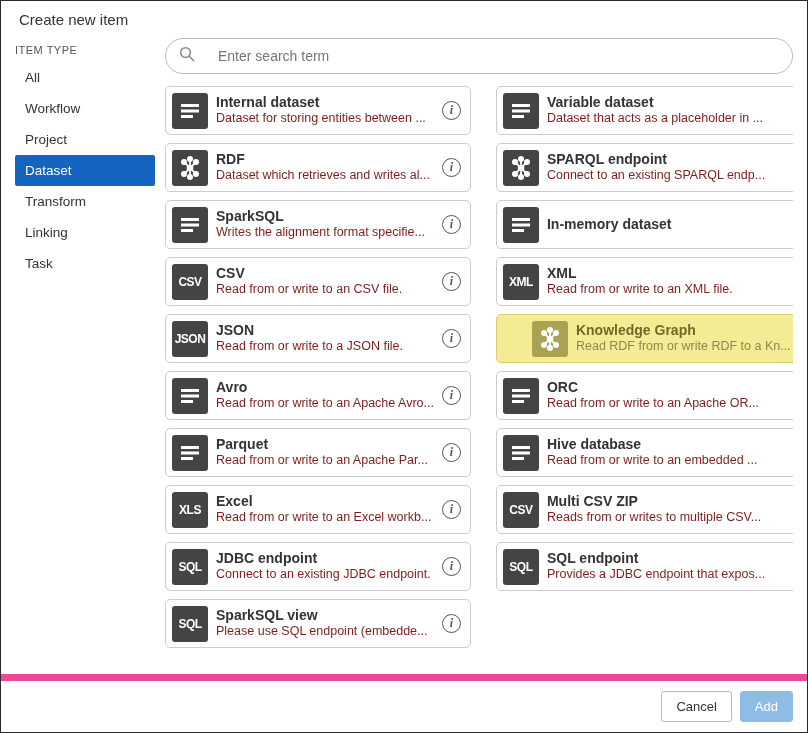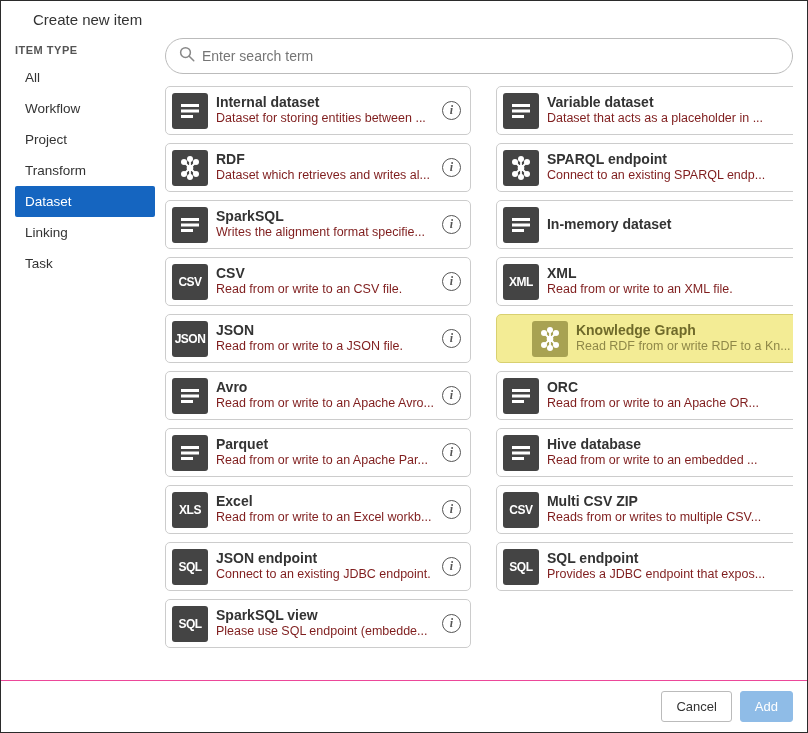--- a/index.html
+++ b/index.html
@@ -13,38 +13,38 @@
   }
   .modal {
     width: 808px;
     height: 733px;
     background: #fff;
     border: 1px solid #2b2b2b;
     display: flex;
     flex-direction: column;
   }
   .modal-header {
-    padding: 10px 32px;
+    padding: 10px 18px;
     font-size: 15px;
     color: #333;
   }
   .modal-body {
     flex: 1;
     display: flex;
     padding: 0 14px 4px 14px;
     gap: 10px;
     overflow: hidden;
   }
   .sidebar {
     width: 140px;
     flex-shrink: 0;
   }
   .sidebar-title {
     font-size: 11px;
-    font-weight: bold;
+    font-weight: normal;
     color: #555;
     letter-spacing: 0.5px;
     padding: 6px 4px 6px 0;
   }
   .sidebar-item {
     font-size: 13.5px;
     color: #333;
     padding: 8px 10px;
     cursor: pointer;
     border-radius: 2px;
@@ -66,21 +66,21 @@
     align-items: center;
     padding: 6px 12px;
     margin-bottom: 12px;
   }
   .search-wrap svg { flex-shrink: 0; }
   .search-input {
     border: none;
     outline: none;
     font-size: 14px;
     flex: 1;
-    margin-left: 4px;
+    margin-left: 20px;
     color: #333;
   }
   .grid {
     display: grid;
     grid-template-columns: 1fr 1fr;
     gap: 8px 25px;
     overflow-y: auto;
   }
   .card {
     border: 1px solid #ccc;
@@ -149,21 +149,21 @@
     justify-content: center;
     font-family: Georgia, serif;
     font-style: italic;
     font-weight: bold;
     font-size: 12px;
     color: #555;
     flex-shrink: 0;
     margin-right: 3px;
   }
   .modal-footer {
-    border-top: 1px solid #ec4899;
+    border-top: 7px solid #ec4899;
     padding: 10px 14px;
     display: flex;
     justify-content: flex-end;
     gap: 8px;
   }
   .btn {
     font-size: 13px;
     border-radius: 3px;
     padding: 7px 14px;
     cursor: pointer;
@@ -186,22 +186,22 @@
 <div class="modal">
   <div class="modal-header">Create new item</div>
 
   <div class="modal-body">
     <div class="sidebar">
       <div class="sidebar-title">ITEM TYPE</div>
       <div id="sidebar-items">
           <div class="sidebar-item">All</div>
           <div class="sidebar-item">Workflow</div>
           <div class="sidebar-item">Project</div>
+          <div class="sidebar-item selected">Dataset</div>
           <div class="sidebar-item">Transform</div>
-          <div class="sidebar-item selected">Dataset</div>
           <div class="sidebar-item">Linking</div>
           <div class="sidebar-item">Task</div>
         </div>
     </div>
 
     <div class="main">
       <div class="search-wrap">
         <span>
           <svg width="18" height="18" viewBox="0 0 24 24">
               <circle cx="10" cy="10" r="6.5" fill="none" stroke="#888" stroke-width="2"></circle>
@@ -422,21 +422,21 @@
             <div class="icon-box">CSV</div>
             <div class="card-text">
               <div class="card-title">Multi CSV ZIP</div>
               <div class="card-desc">Reads from or writes to multiple CSV...</div>
             </div>
             <div class="info-chip">i</div>
           </div>
           <div class="card">
             <div class="icon-box">SQL</div>
             <div class="card-text">
-              <div class="card-title">JSON endpoint</div>
+              <div class="card-title">JDBC endpoint</div>
               <div class="card-desc">Connect to an existing JDBC endpoint.</div>
             </div>
             <div class="info-chip">i</div>
           </div>
           <div class="card">
             <div class="icon-box">SQL</div>
             <div class="card-text">
               <div class="card-title">SQL endpoint</div>
               <div class="card-desc">Provides a JDBC endpoint that expos...</div>
             </div>

